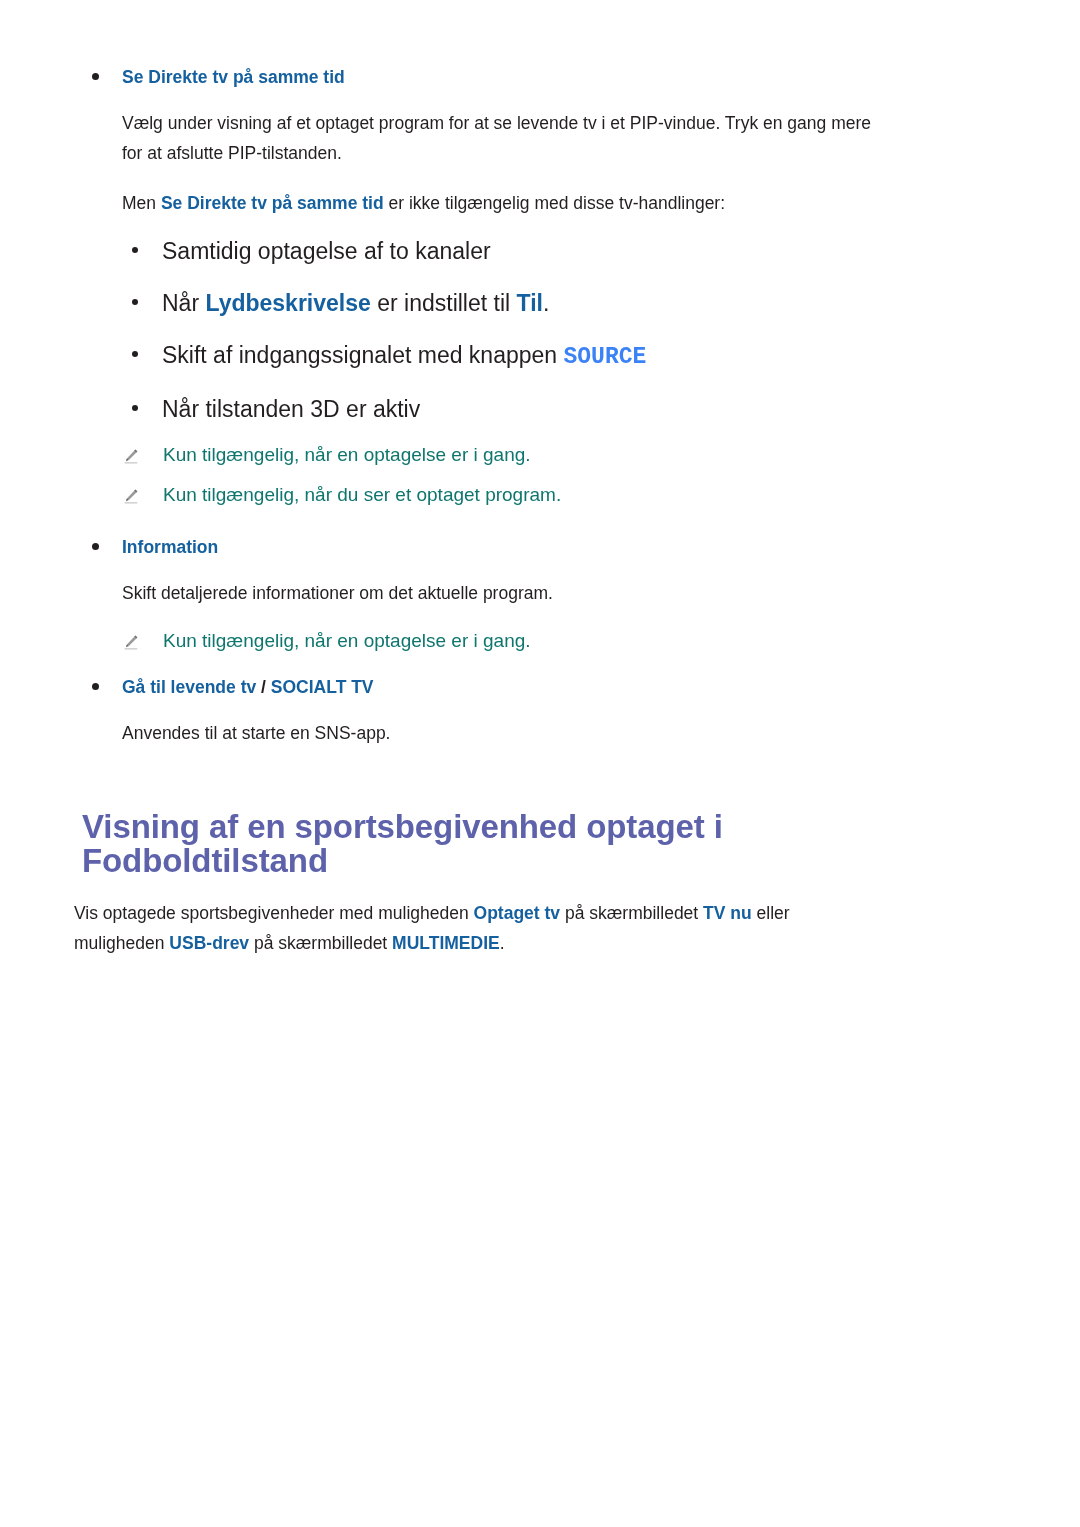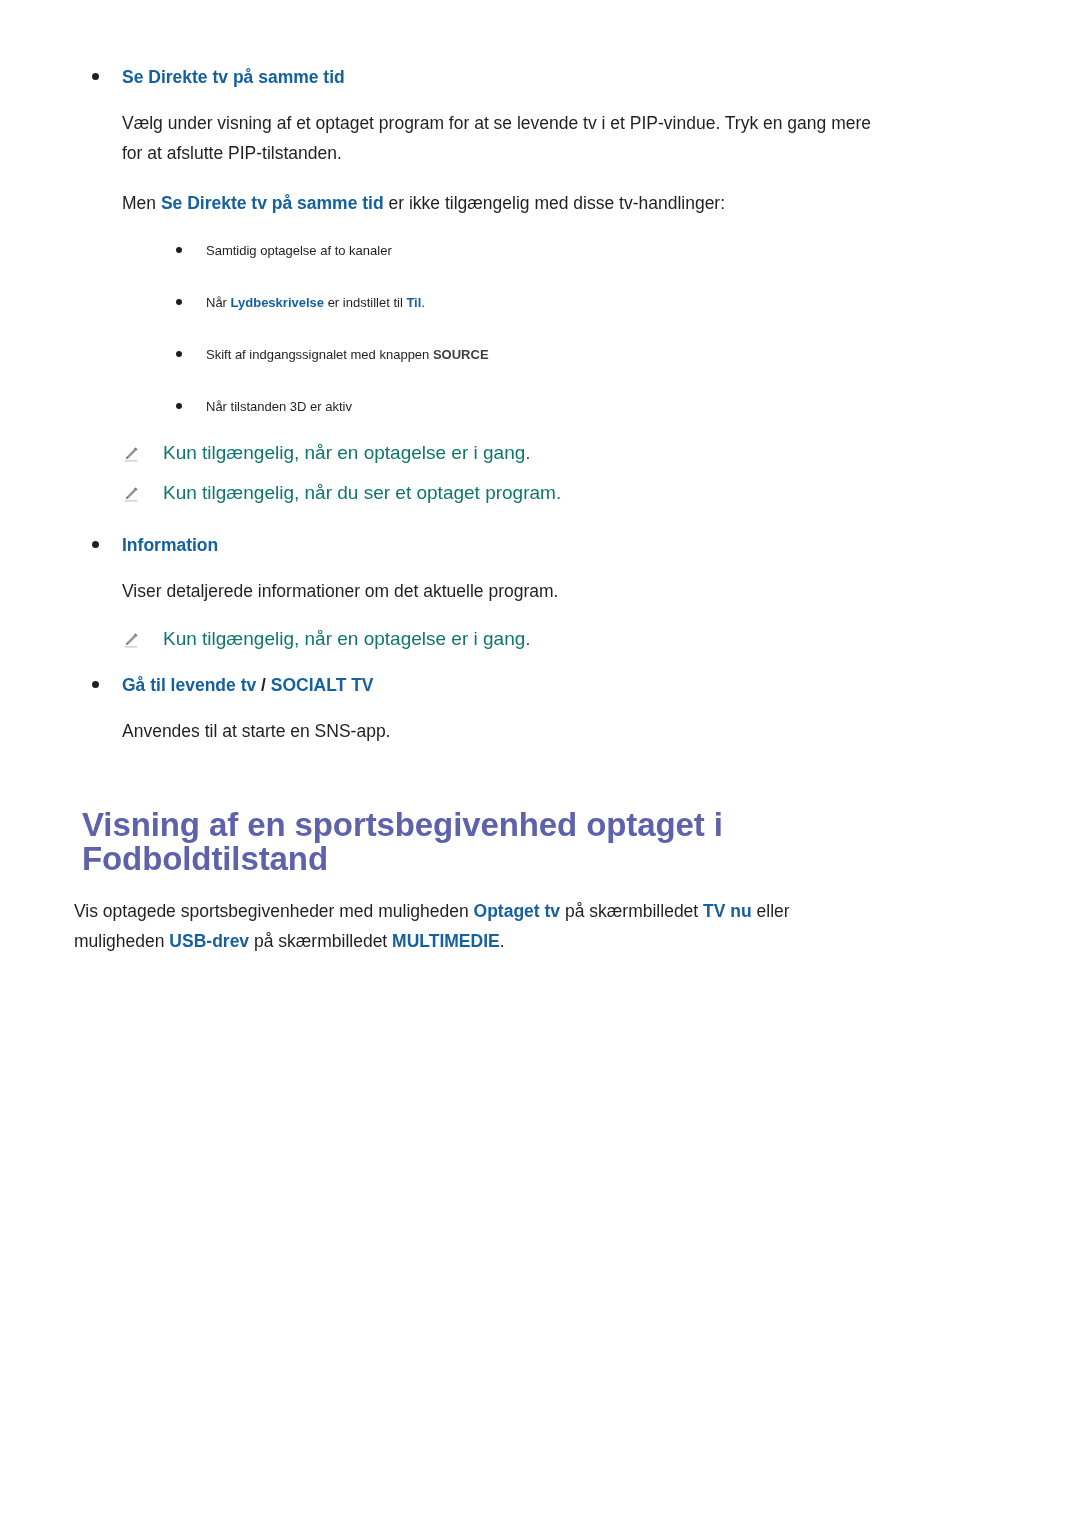--- a/index.html
+++ b/index.html
@@ -56,24 +56,23 @@
     font-size: 17.5px;
     line-height: 30px;
     color: #231f20;
   }
 
   
   .l2-item {
     position: relative;
     padding-left: 162px;
     padding-right: 80px;
-    font-size: 13px;
-    line-height: 30px;
-    color: #231f20;
-    margin-left: 44px;
+    font-size: 23px;
+    line-height: 30px;
+    color: #231f20;
   }
   .l2-item .dot { left: 132px; top: 11px; width: 6px; height: 6px; }
 
   
   .note {
     position: relative;
     padding-left: 163px;
     font-size: 19px;
     line-height: 26px;
     color: #0f766e;
@@ -86,22 +85,23 @@
     height: 18px;
     display: block;
   }
 
   
   .term {            
     color: #15609f;
     font-weight: bold;
   }
   .term-alt {        
-    color: #404040;
-    font-weight: bold;
+    color: #3b82f6;
+    font-weight: bold;
+    font-family: Liberation Mono, monospace;
   }
   .sep {             
     color: #231f20;
     font-weight: bold;
   }
 
   
   .section-heading {
     margin: 0;
     padding-left: 82px;
@@ -223,21 +223,21 @@
   <div class="l1-item">
 
     <div class="l1-head">
       <span class="dot"></span>
       <span>Information</span>
     </div>
 
     <div class="sp-16"></div>
 
     <div class="l1-body">
-      <span>Viser detaljerede informationer om det aktuelle program.</span>
+      <span>Skift detaljerede informationer om det aktuelle program.</span>
     </div>
 
     <div class="sp-20"></div>
 
     <div class="note">
       <span class="pencil-icon">
         <svg viewBox="0 0 18 18" width="18" height="18" aria-hidden="true">
           <g>
             <path d="M13.4 2.4 L15.4 4.4 L6.6 13.2 L4.0 14.2 L4.9 11.5 Z" fill="#9a9a9a"></path>
             <path d="M13.4 2.4 L15.4 4.4 L14.3 5.5 L12.3 3.5 Z" fill="#757575"></path>

